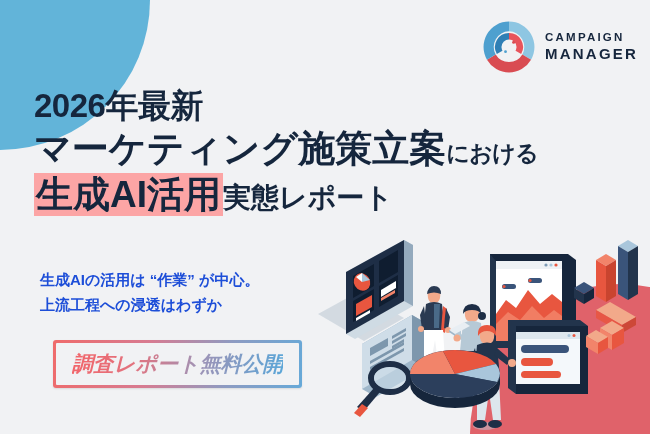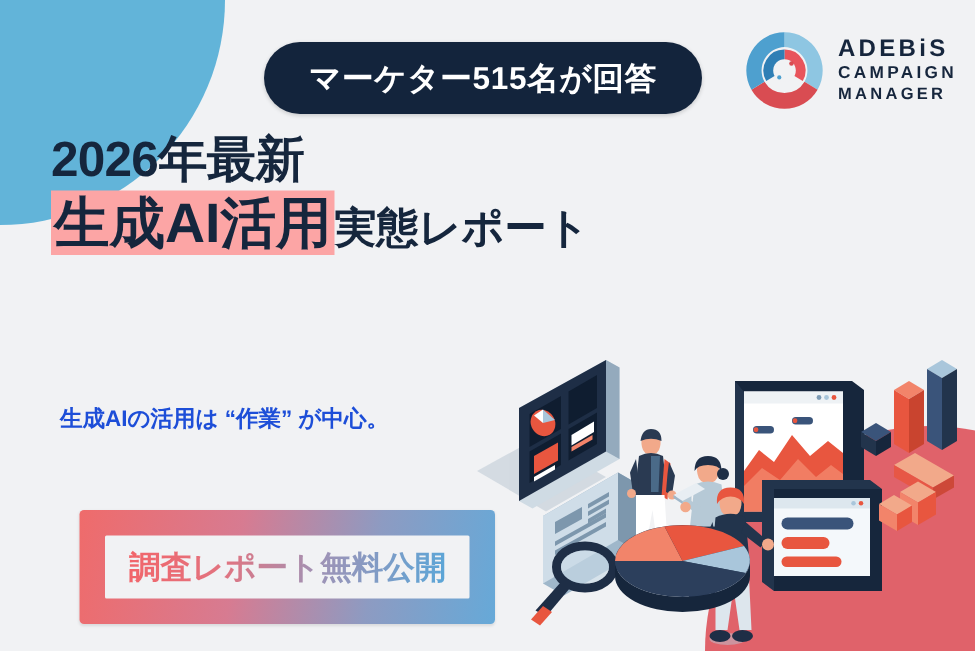--- a/index.html
+++ b/index.html
@@ -44,21 +44,21 @@
     position:absolute;right:12px;top:18px;
     display:flex;align-items:center;gap:7px;
   }
   .logo-mark{width:58px;height:58px;display:block;}
   .logo-text{
     display:flex;flex-direction:column;line-height:1.18;
     color:#16263d;font-weight:bold;
   }
   .logo-text .l1{font-size:16px;letter-spacing:2.2px;}
   .logo-text .l2{font-size:11.5px;letter-spacing:2.2px;}
-  .logo-text .l3{font-size:11px;letter-spacing:2.2px;}
+  .logo-text .l3{font-size:15px;letter-spacing:2.2px;}
 
   
   .headline{
     position:absolute;left:34px;top:88px;
     color:#15263d;
   }
   .h-line1{
     font-size:33px;font-weight:bold;line-height:1.12;letter-spacing:-0.5px;
   }
   .h-line2{
@@ -78,23 +78,24 @@
   
   .subcopy{
     position:absolute;left:40px;top:268px;
     color:#1d4ed8;font-size:15px;font-weight:bold;line-height:1.65;
     white-space:nowrap;
   }
 
   
   .cta-wrap{
     position:absolute;left:53px;top:340px;
-    padding:17px;border-radius:3px;
+    padding:3px;border-radius:3px;
     background:linear-gradient(100deg,#ef6b6b 0%,#d77b91 38%,#8d9bc2 70%,#66a9d8 100%);
     box-shadow:0 1px 2px rgba(0,0,0,.10);
+    font-style:italic;
   }
   .cta-inner{
     background:#f1f2f4;padding:7px 16px;border-radius:1px;
   }
   .cta-text{
     font-size:21px;font-weight:bold;white-space:nowrap;
     background:linear-gradient(100deg,#f2656a 0%,#e2737f 30%,#9f93b6 60%,#5aa6d8 100%);
     -webkit-background-clip:text;background-clip:text;
     -webkit-text-fill-color:transparent;color:transparent;
   }
@@ -107,53 +108,53 @@
   .illus svg{display:block;width:350px;height:206px;}
 </style>
 </head>
 <body>
 
 <div id="banner">
 
   <div class="corner-blue"></div>
   <div class="corner-red"></div>
 
-  <div class="badge">
-    <span>マーケター515名が回答</span>
-  </div>
 
   <div class="logo">
     <span class="logo-mark">
       <svg viewBox="0 0 100 100" xmlns="http://www.w3.org/2000/svg">
         <path d="M50 6 a44 44 0 0 1 38 66 l-15 -9 a27 27 0 0 0 -23 -40 z" fill="#8ec6e2"></path>
         <path d="M88 72 a44 44 0 0 1 -38 22 a44 44 0 0 1 -38 -22 l15 -9 a27 27 0 0 0 23 13 a27 27 0 0 0 23 -13 z" fill="#d94c52"></path>
         <path d="M12 72 a44 44 0 0 1 38 -66 l0 17 a27 27 0 0 0 -23 40 z" fill="#4ea0cf"></path>
         <path d="M50 26 a24 24 0 0 1 21 36 l-12 -7 a10 10 0 0 0 -9 -15 z" fill="#e8545c"></path>
         <path d="M50 26 a24 24 0 0 0 -21 36 l12 -7 a10 10 0 0 1 9 -15 z" fill="#2f7fb5"></path>
         <circle cx="50" cy="50" r="13" fill="#f1f2f4"></circle>
         <circle cx="58" cy="42" r="2.6" fill="#d94c52"></circle>
         <circle cx="44" cy="58" r="2.4" fill="#4ea0cf"></circle>
       </svg>
     </span>
     <span class="logo-text">
-      <span class="l1">ADEBiS</span>
       <span class="l2">CAMPAIGN</span>
       <span class="l3">MANAGER</span>
     </span>
   </div>
 
   <div class="headline">
     <div class="h-line1">2026年最新</div>
+    <div class="h-line2">
+      <span>マーケティング施策立案</span><span class="small">における</span>
+    </div>
     <div class="h-line3">
       <span class="hl-mark">生成AI活用</span><span class="small">実態レポート</span>
     </div>
   </div>
 
   <div class="subcopy">
     <div>生成AIの活用は “作業” が中心。</div>
+    <div>上流工程への浸透はわずか</div>
   </div>
 
   <div class="cta-wrap">
     <div class="cta-inner">
       <div class="cta-text">調査レポート無料公開</div>
     </div>
   </div>
 
   <div class="illus">
     <svg viewBox="0 0 350 206" xmlns="http://www.w3.org/2000/svg">

